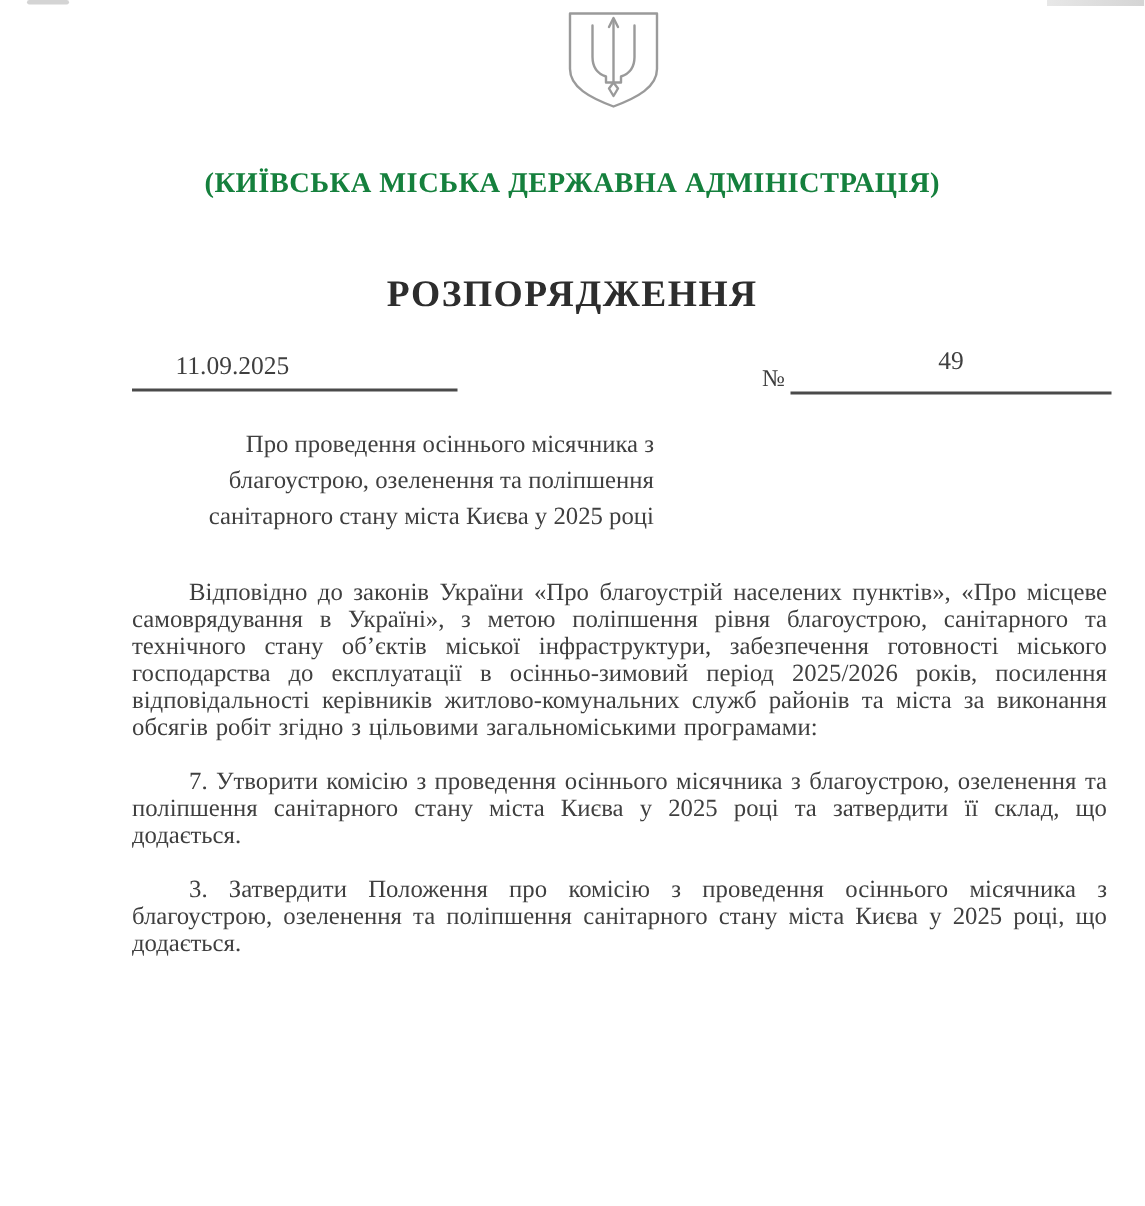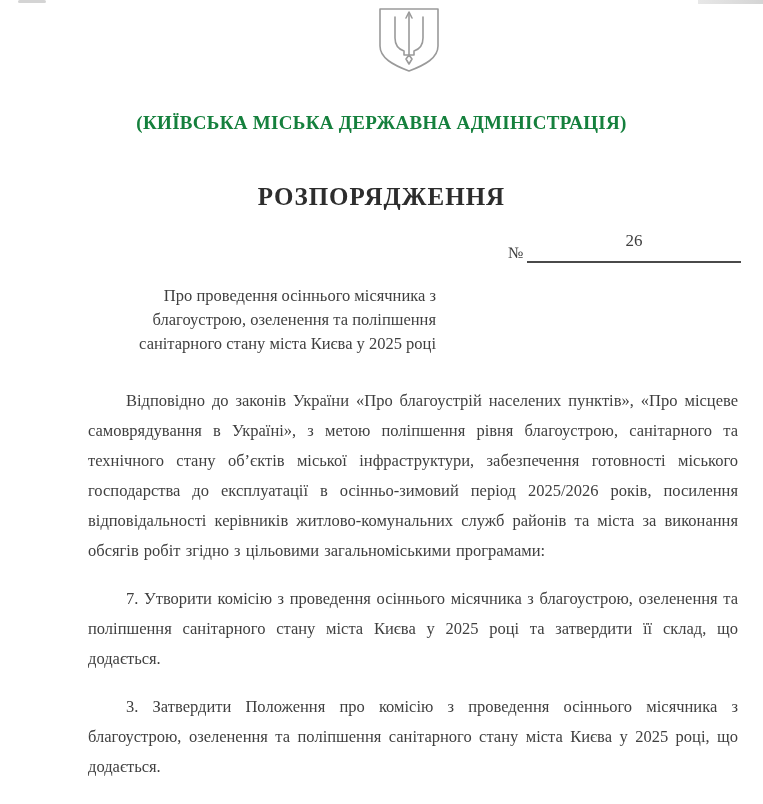--- a/index.html
+++ b/index.html
@@ -101,21 +101,21 @@
     width: 348px;
     font-size: 16.5px;
     line-height: 24px;
     text-align: right;
   }
   .body-text {
     position: absolute;
     left: 88px; top: 386px;
     width: 650px;
     font-size: 16.5px;
-    line-height: 30px;
+    line-height: 18px;
     text-align: justify;
     word-spacing: 1px;
   }
   .body-text p {
     margin: 0 0 18px 0;
     text-indent: 38px;
   }
 </style>
 </head>
 <body>
@@ -136,24 +136,27 @@
 
       <path d="M28 10 L31 4 L34 10"></path>
 
       <path d="M31 47 L34 51 L31 56 L28 51 Z"></path>
     </svg>
   </div>
 
   <div class="org-line2">(КИЇВСЬКА МІСЬКА ДЕРЖАВНА АДМІНІСТРАЦІЯ)</div>
   <div class="doc-type">РОЗПОРЯДЖЕННЯ</div>
 
+  <div class="date-block">
+    <span class="date-value">11.09.2025</span>
+  </div>
 
   <span class="number-label">№</span>
   <div class="number-line">
-    <span>26</span>
+    <span>49</span>
   </div>
 
   <div class="subject">Про проведення осіннього місячника з благоустрою, озеленення та поліпшення санітарного стану міста Києва у 2025 році</div>
 
   <div class="body-text">
     <p>Відповідно до законів України «Про благоустрій населених пунктів», «Про місцеве самоврядування в Україні», з метою поліпшення рівня благоустрою, санітарного та технічного стану об’єктів міської інфраструктури, забезпечення готовності міського господарства до експлуатації в осінньо-зимовий період 2025/2026 років, посилення відповідальності керівників житлово-комунальних служб районів та міста за виконання обсягів робіт згідно з цільовими загальноміськими програмами:</p>
     <p>7. Утворити комісію з проведення осіннього місячника з благоустрою, озеленення та поліпшення санітарного стану міста Києва у 2025 році та затвердити її склад, що додається.</p>
     <p>3. Затвердити Положення про комісію з проведення осіннього місячника з благоустрою, озеленення та поліпшення санітарного стану міста Києва у 2025 році, що додається.</p>
   </div>
 

